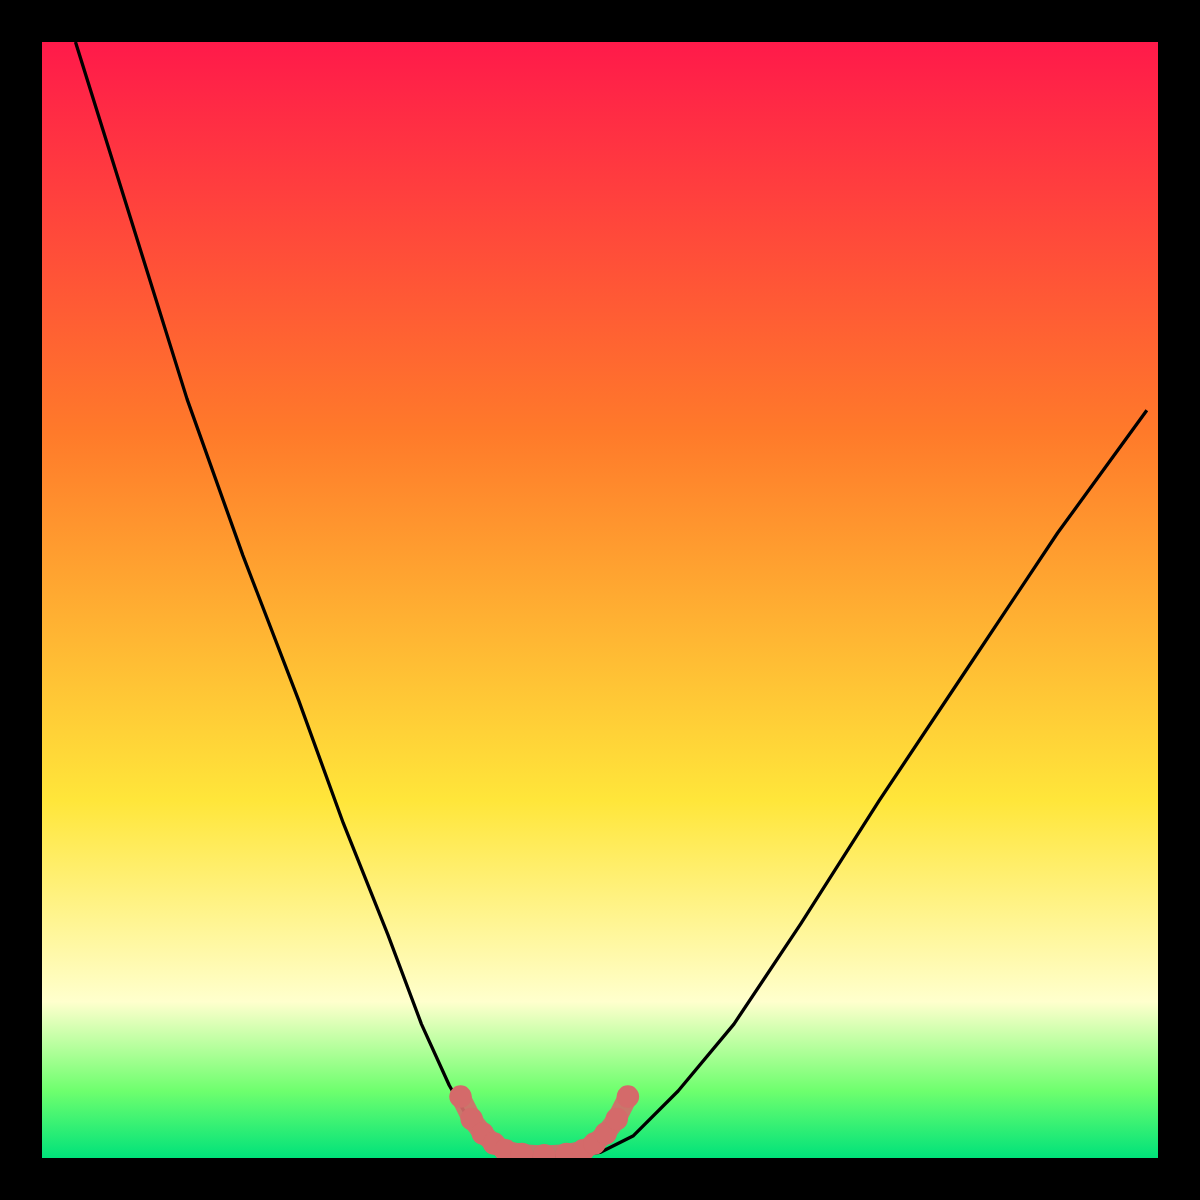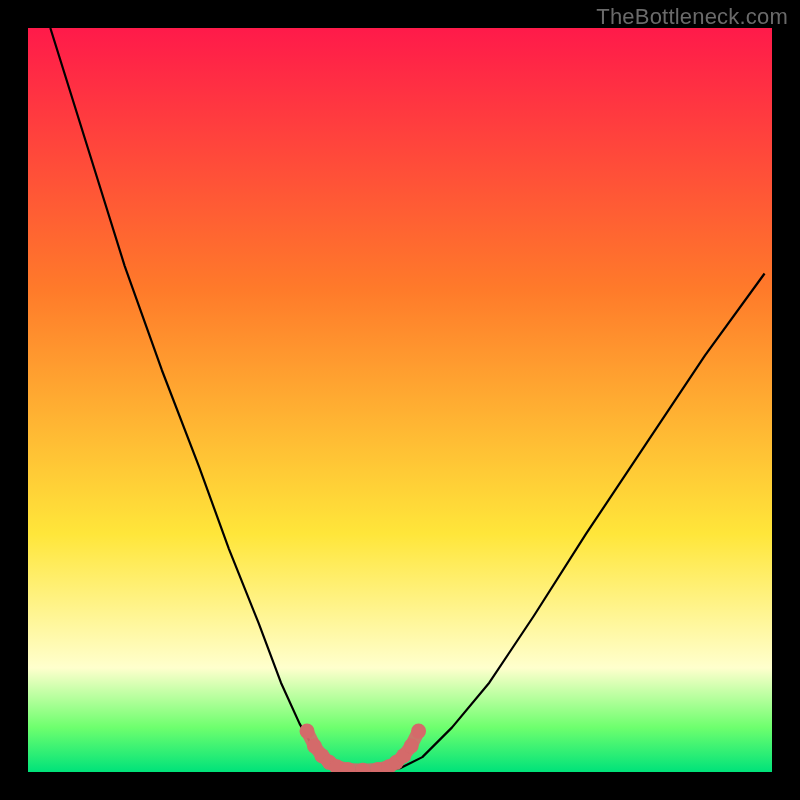--- a/index.html
+++ b/index.html
@@ -44,14 +44,13 @@
         <circle cx="362.8" cy="770.14" r="7.5" fill="#d46a6a"></circle>
         <circle cx="377.68" cy="769.3960000000001" r="7.5" fill="#d46a6a"></circle>
         <circle cx="388.84" cy="766.792" r="7.5" fill="#d46a6a"></circle>
         <circle cx="396.28" cy="762.328" r="7.5" fill="#d46a6a"></circle>
         <circle cx="403.72" cy="755.632" r="7.5" fill="#d46a6a"></circle>
         <circle cx="411.16" cy="745.9599999999999" r="7.5" fill="#d46a6a"></circle>
         <circle cx="418.6" cy="731.0799999999999" r="7.5" fill="#d46a6a"></circle>
       </g>
   </svg>
 
-  <div class="watermark">TheBottleneck.com</div>
 </div>
 
 </body></html>

